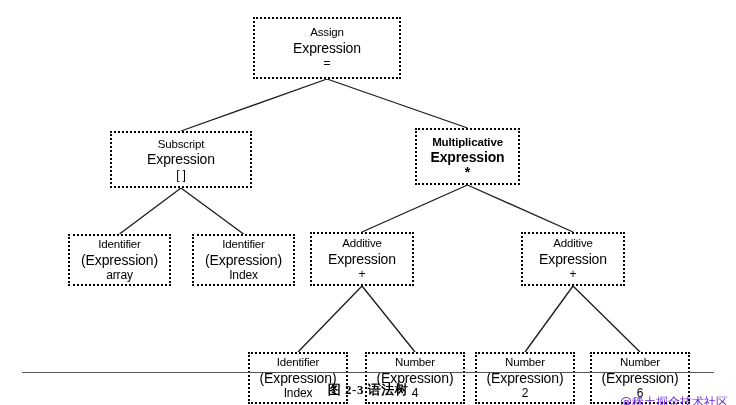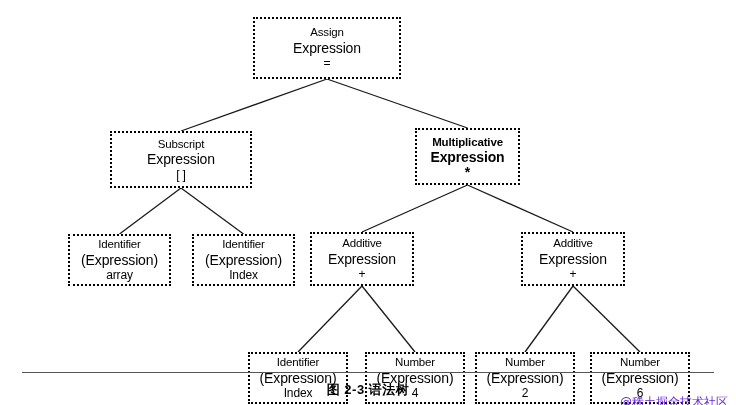--- a/index.html
+++ b/index.html
@@ -73,21 +73,21 @@
     border-top: 1.5px solid #555555;
   }
   .caption {
     position: absolute;
     left: 0;
     top: 381px;
     width: 736px;
     text-align: center;
     font-size: 13px;
     font-weight: bold;
-    font-family: Liberation Sans, sans-serif;
+    font-family: Liberation Serif, serif;
     letter-spacing: 0.5px;
   }
   .watermark {
     position: absolute;
     right: 8px;
     top: 383px;
     font-size: 12px;
     color: #6d28d9;
     font-family: "DejaVu Sans", sans-serif;
     white-space: nowrap;

